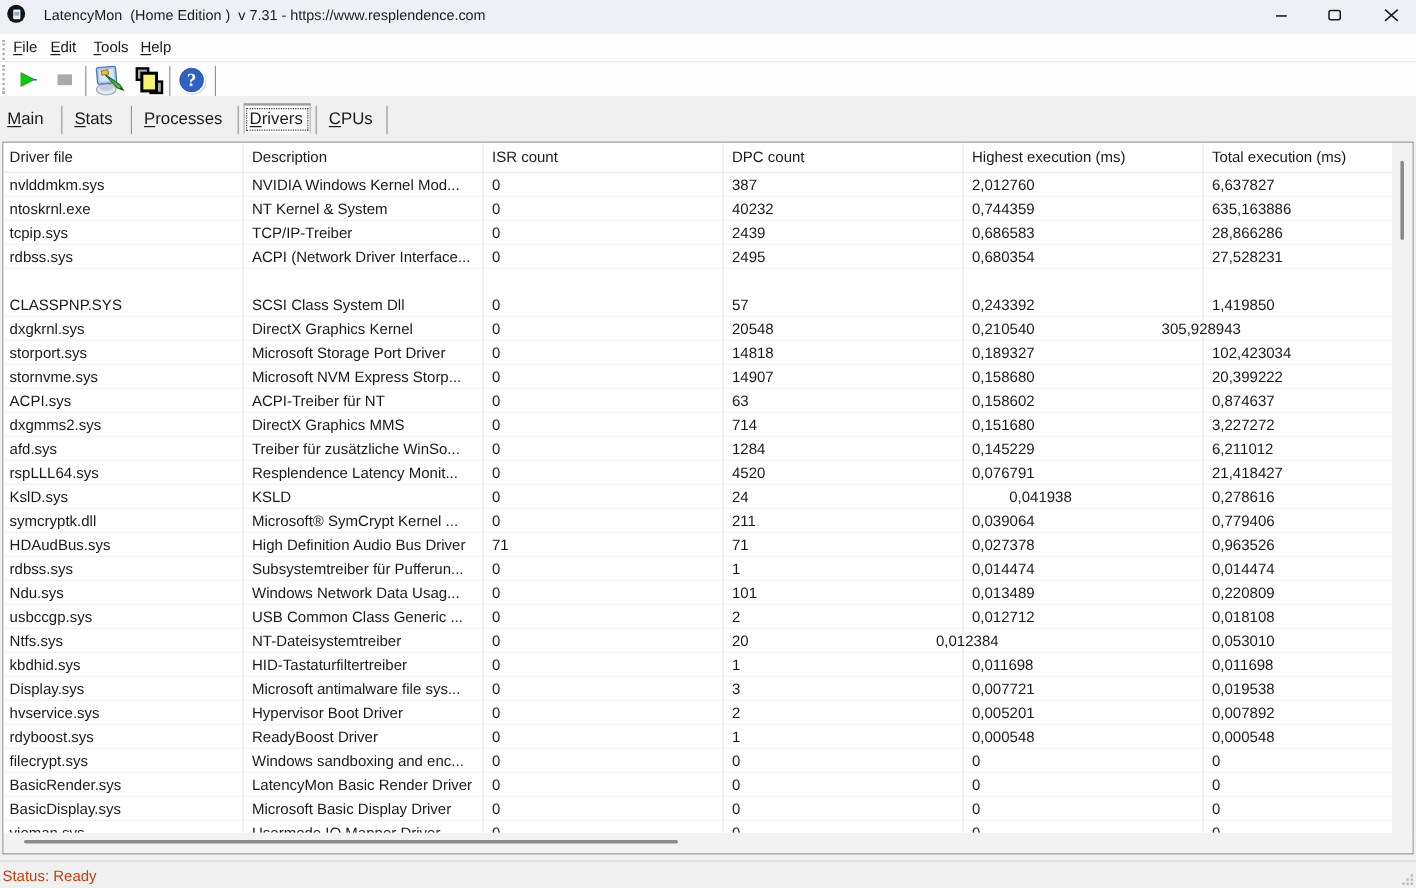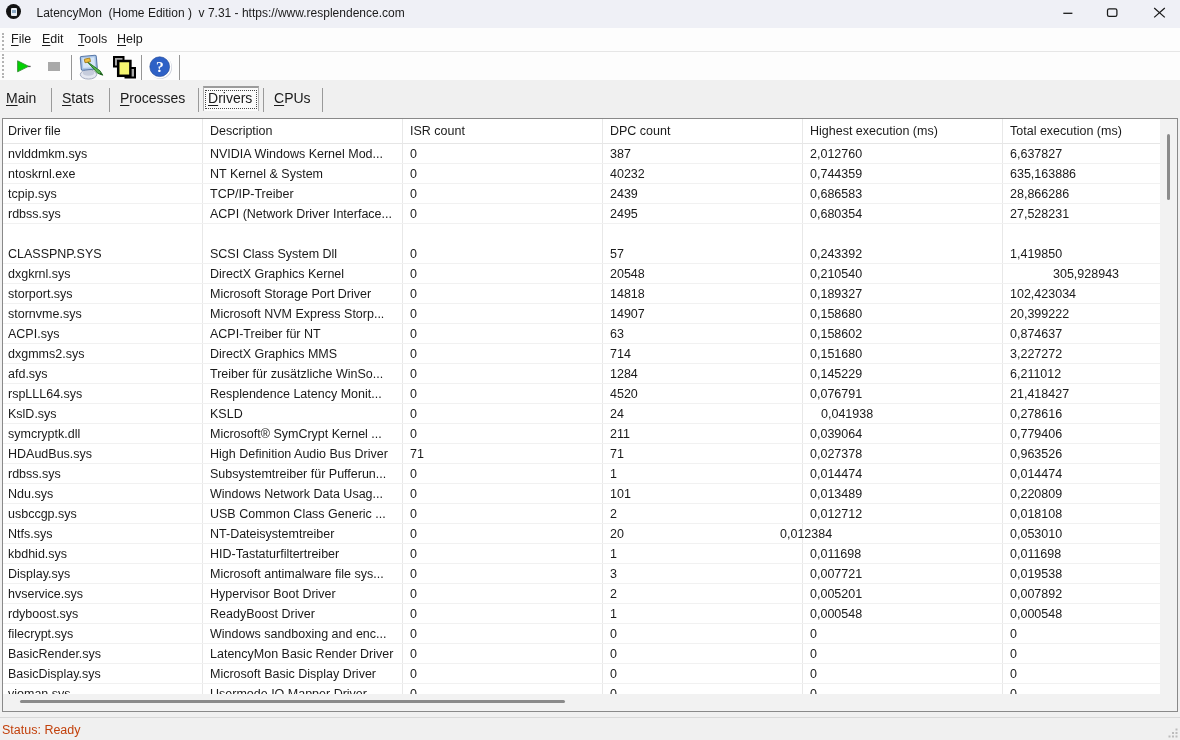--- a/index.html
+++ b/index.html
@@ -166,21 +166,21 @@
         <span class="c" style="left:607px">57</span>
         <span class="c" style="left:807px">0,243392</span>
         <span class="c" style="left:1007px">1,419850</span>
       </div>
 <div class="row" style="top:145px">
         <span class="c" style="left:5px">dxgkrnl.sys</span>
         <span class="c" style="left:207px">DirectX Graphics Kernel</span>
         <span class="c" style="left:407px">0</span>
         <span class="c" style="left:607px">20548</span>
         <span class="c" style="left:807px">0,210540</span>
-        <span class="c" style="left:1050px">305,928943</span>
+        <span class="c" style="left:965px">305,928943</span>
       </div>
 <div class="row" style="top:165px">
         <span class="c" style="left:5px">storport.sys</span>
         <span class="c" style="left:207px">Microsoft Storage Port Driver</span>
         <span class="c" style="left:407px">0</span>
         <span class="c" style="left:607px">14818</span>
         <span class="c" style="left:807px">0,189327</span>
         <span class="c" style="left:1007px">102,423034</span>
       </div>
 <div class="row" style="top:185px">
@@ -221,21 +221,21 @@
         <span class="c" style="left:407px">0</span>
         <span class="c" style="left:607px">4520</span>
         <span class="c" style="left:807px">0,076791</span>
         <span class="c" style="left:1007px">21,418427</span>
       </div>
 <div class="row" style="top:285px">
         <span class="c" style="left:5px">KslD.sys</span>
         <span class="c" style="left:207px">KSLD</span>
         <span class="c" style="left:407px">0</span>
         <span class="c" style="left:607px">24</span>
-        <span class="c" style="left:818px">0,041938</span>
+        <span class="c" style="left:838px">0,041938</span>
         <span class="c" style="left:1007px">0,278616</span>
       </div>
 <div class="row" style="top:305px">
         <span class="c" style="left:5px">symcryptk.dll</span>
         <span class="c" style="left:207px">Microsoft® SymCrypt Kernel ...</span>
         <span class="c" style="left:407px">0</span>
         <span class="c" style="left:607px">211</span>
         <span class="c" style="left:807px">0,039064</span>
         <span class="c" style="left:1007px">0,779406</span>
       </div>

